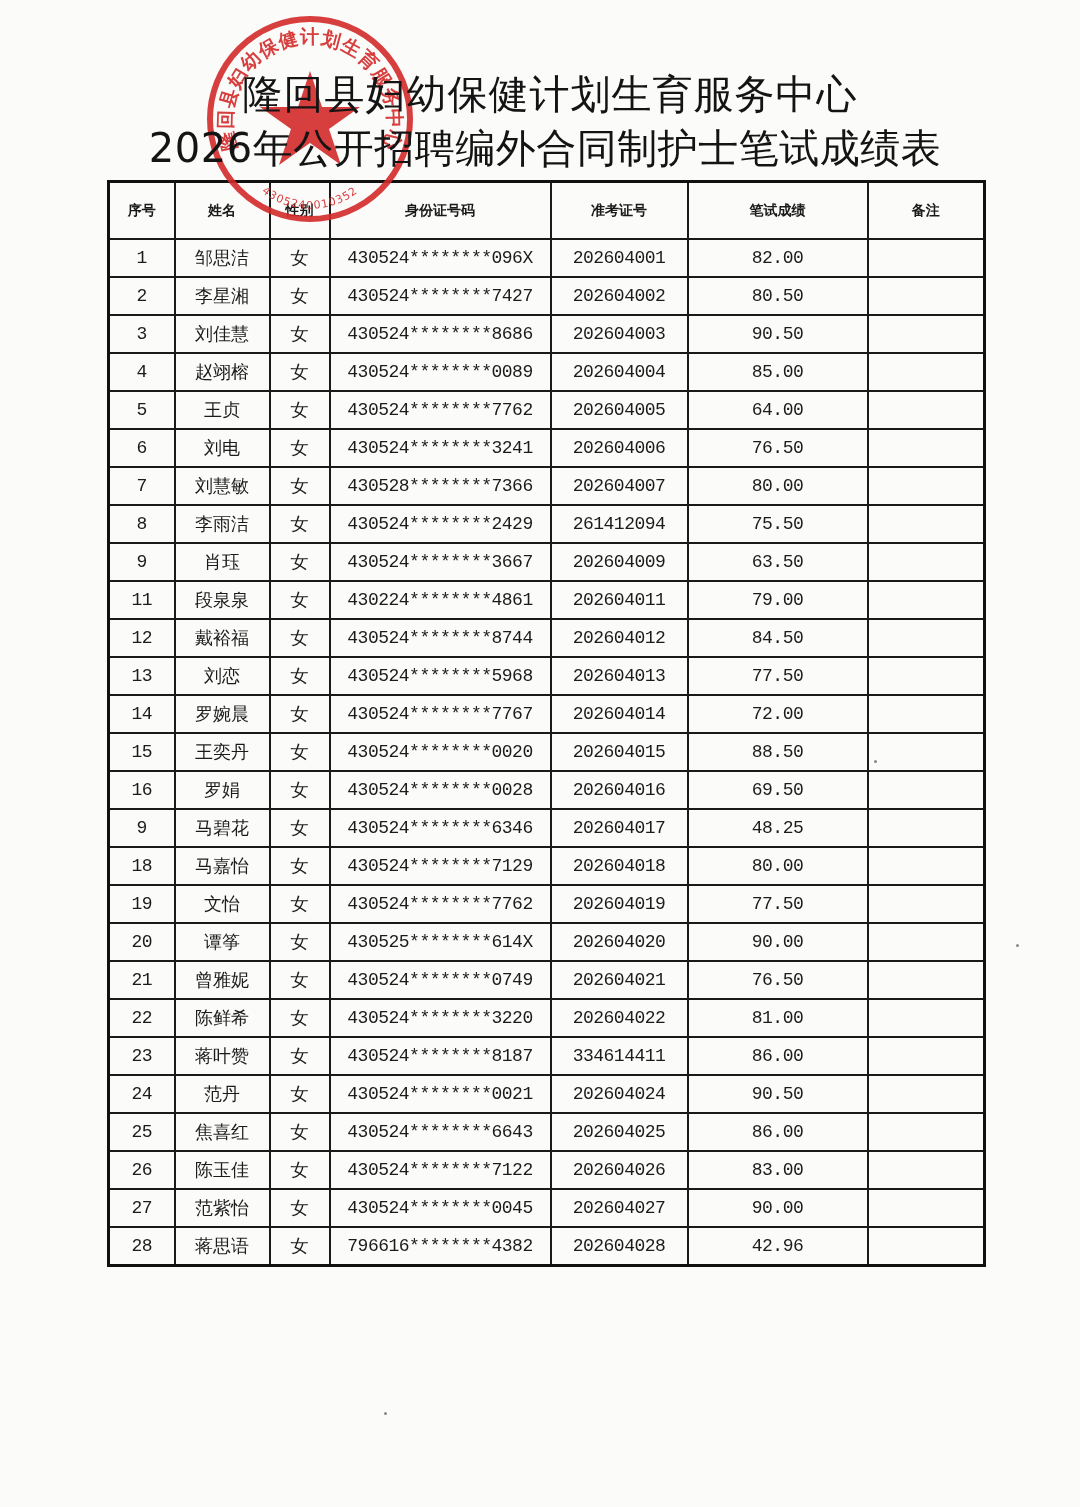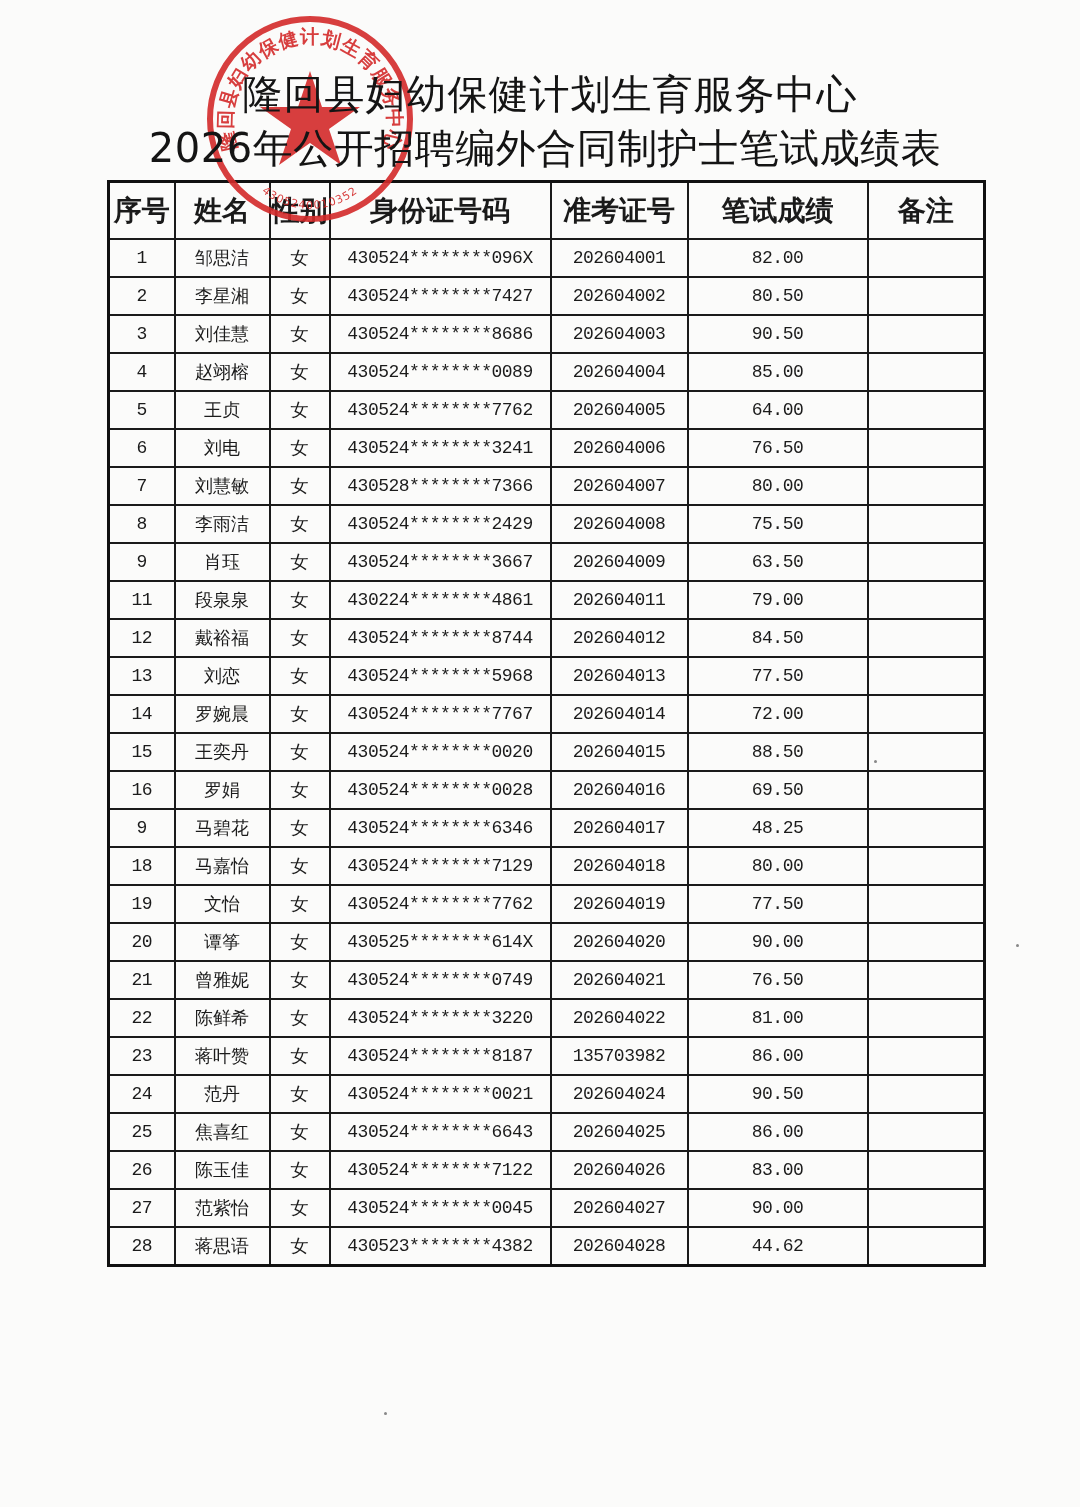--- a/index.html
+++ b/index.html
@@ -22,21 +22,21 @@
     position:absolute; left:107px; top:180px; width:876px;
     border-collapse:collapse; table-layout:fixed; z-index:1;
     transform: skewY(0deg);
   }
   table.score th, table.score td {
     border:2px solid #1a1a1a; text-align:center; padding:0; overflow:hidden; white-space:nowrap;
   }
   table.score { border:3px solid #111; }
   table.score th {
     height:55px; font-family:Liberation Sans, sans-serif;
-    font-size:28px; font-weight:bold; color:#1a1a1a;
+    font-size:14px; font-weight:bold; color:#1a1a1a;
   }
   table.score td {
     height:36px; font-size:18px; color:#1b1b1b;
   }
   td.name, td.gender { font-family:Liberation Sans, sans-serif; font-size:19px; }
   td.mono { font-family:"Liberation Mono", "DejaVu Sans Mono", monospace; font-size:19px; letter-spacing:-0.5px; }
   .speck { position:absolute; width:3px; height:3px; border-radius:50%; background:#888; }
 </style>
 </head>
 <body>
@@ -142,21 +142,21 @@
         <td class="mono">430528********7366</td>
         <td class="mono">202604007</td>
         <td class="mono">80.00</td>
         <td></td>
       </tr>
       <tr>
         <td class="mono">8</td>
         <td class="name">李雨洁</td>
         <td class="gender">女</td>
         <td class="mono">430524********2429</td>
-        <td class="mono">202604008</td>
+        <td class="mono">261412094</td>
         <td class="mono">75.50</td>
         <td></td>
       </tr>
       <tr>
         <td class="mono">9</td>
         <td class="name">肖珏</td>
         <td class="gender">女</td>
         <td class="mono">430524********3667</td>
         <td class="mono">202604009</td>
         <td class="mono">63.50</td>
@@ -268,21 +268,21 @@
         <td class="mono">430524********3220</td>
         <td class="mono">202604022</td>
         <td class="mono">81.00</td>
         <td></td>
       </tr>
       <tr>
         <td class="mono">23</td>
         <td class="name">蒋叶赞</td>
         <td class="gender">女</td>
         <td class="mono">430524********8187</td>
-        <td class="mono">135703982</td>
+        <td class="mono">334614411</td>
         <td class="mono">86.00</td>
         <td></td>
       </tr>
       <tr>
         <td class="mono">24</td>
         <td class="name">范丹</td>
         <td class="gender">女</td>
         <td class="mono">430524********0021</td>
         <td class="mono">202604024</td>
         <td class="mono">90.50</td>
@@ -312,23 +312,23 @@
         <td class="gender">女</td>
         <td class="mono">430524********0045</td>
         <td class="mono">202604027</td>
         <td class="mono">90.00</td>
         <td></td>
       </tr>
       <tr>
         <td class="mono">28</td>
         <td class="name">蒋思语</td>
         <td class="gender">女</td>
-        <td class="mono">430523********4382</td>
+        <td class="mono">796616********4382</td>
         <td class="mono">202604028</td>
-        <td class="mono">44.62</td>
+        <td class="mono">42.96</td>
         <td></td>
       </tr>
     </tbody>
 </table>
 
 <span class="speck" style="left:874px;top:760px;"></span>
 <span class="speck" style="left:1016px;top:944px;"></span>
 <span class="speck" style="left:384px;top:1412px;"></span>
 
 </body></html>

